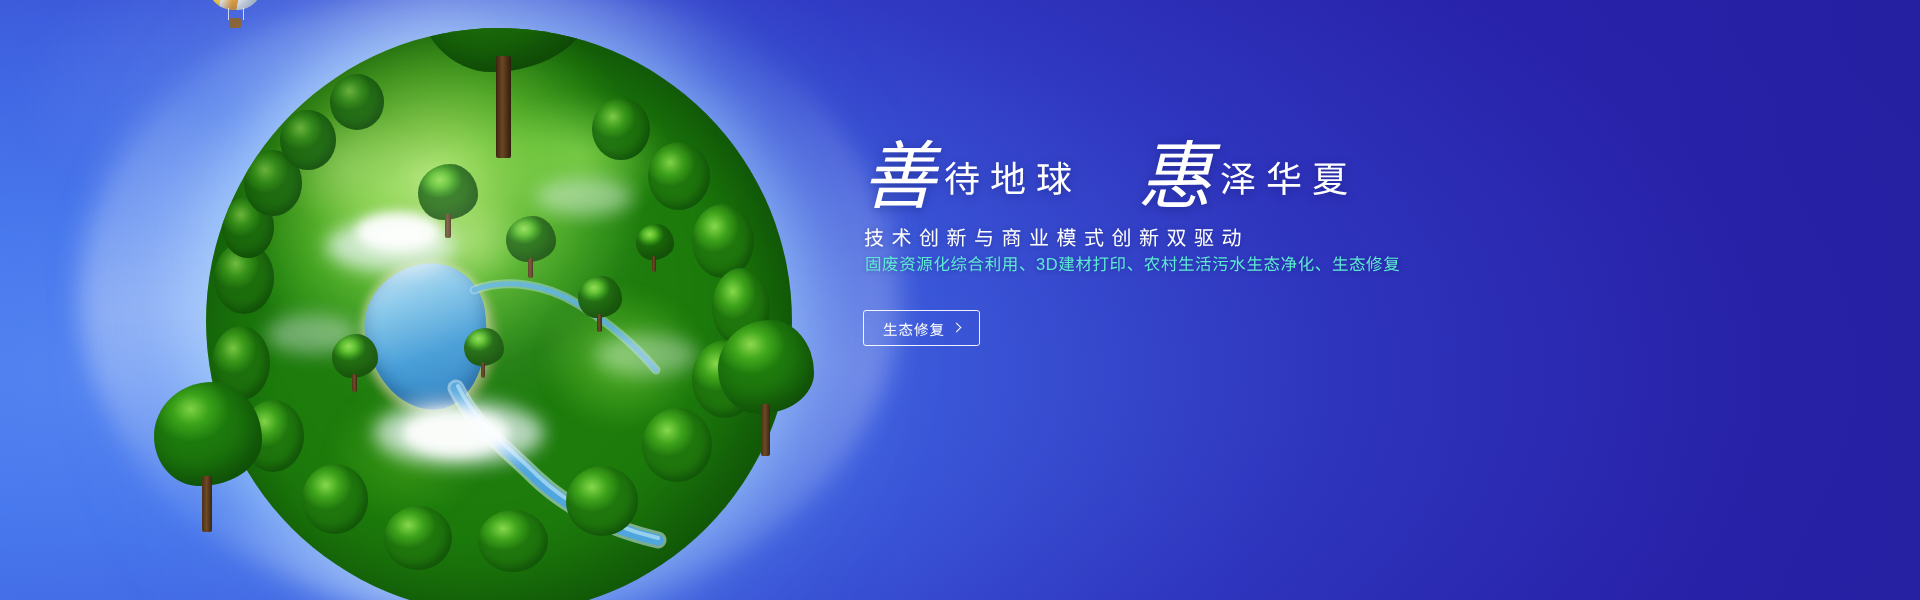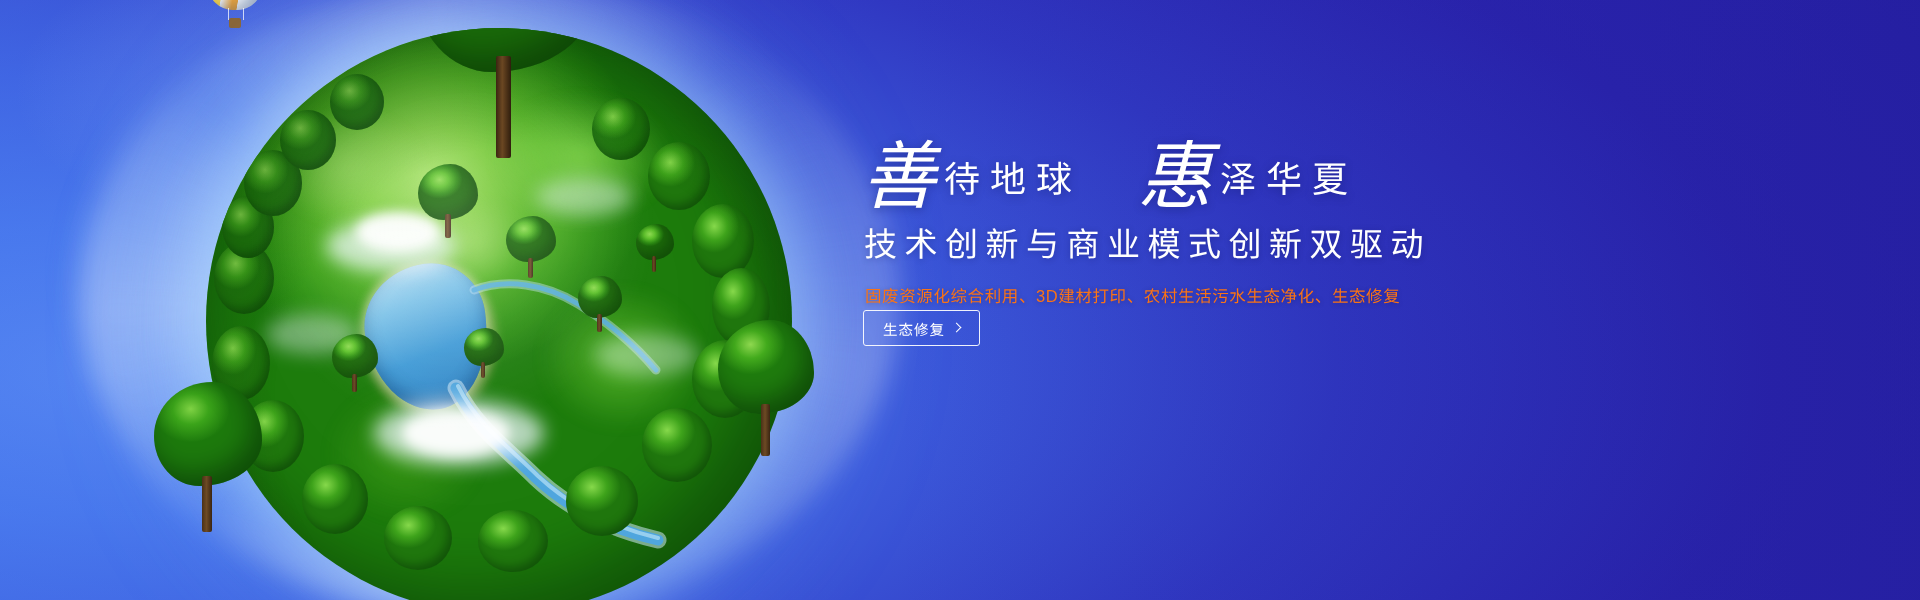--- a/index.html
+++ b/index.html
@@ -157,28 +157,28 @@
   }
   .headline .rest{
     font-family:"Liberation Serif","DejaVu Serif",serif;
     font-size:36px;line-height:1;letter-spacing:10px;font-weight:400;
     margin-left:8px;vertical-align:4px;
   }
   .headline .gap{display:inline-block;width:56px;}
 
   .subtitle{
     position:absolute;left:2px;top:228px;
-    color:#ffffff;font-size:33px;line-height:1;letter-spacing:7.5px;
+    color:#ffffff;font-size:20px;line-height:1;letter-spacing:7.5px;
     white-space:nowrap;font-weight:400;
     text-shadow:0 1px 6px rgba(10,15,70,.30);
   }
 
   .desc{
-    position:absolute;left:3px;top:288px;
-    color:#f97316;font-size:16.5px;line-height:1;letter-spacing:.6px;
+    position:absolute;left:3px;top:256px;
+    color:#5eead4;font-size:16.5px;line-height:1;letter-spacing:.6px;
     white-space:nowrap;font-weight:400;
     text-shadow:0 1px 5px rgba(10,15,70,.30);
   }
 
   .cta{
     position:absolute;left:1px;top:310px;
     width:117px;height:36px;
     display:flex;align-items:center;justify-content:center;gap:7px;
     border:1px solid rgba(255,255,255,.92);border-radius:3px;
     background:transparent;color:#ffffff;

